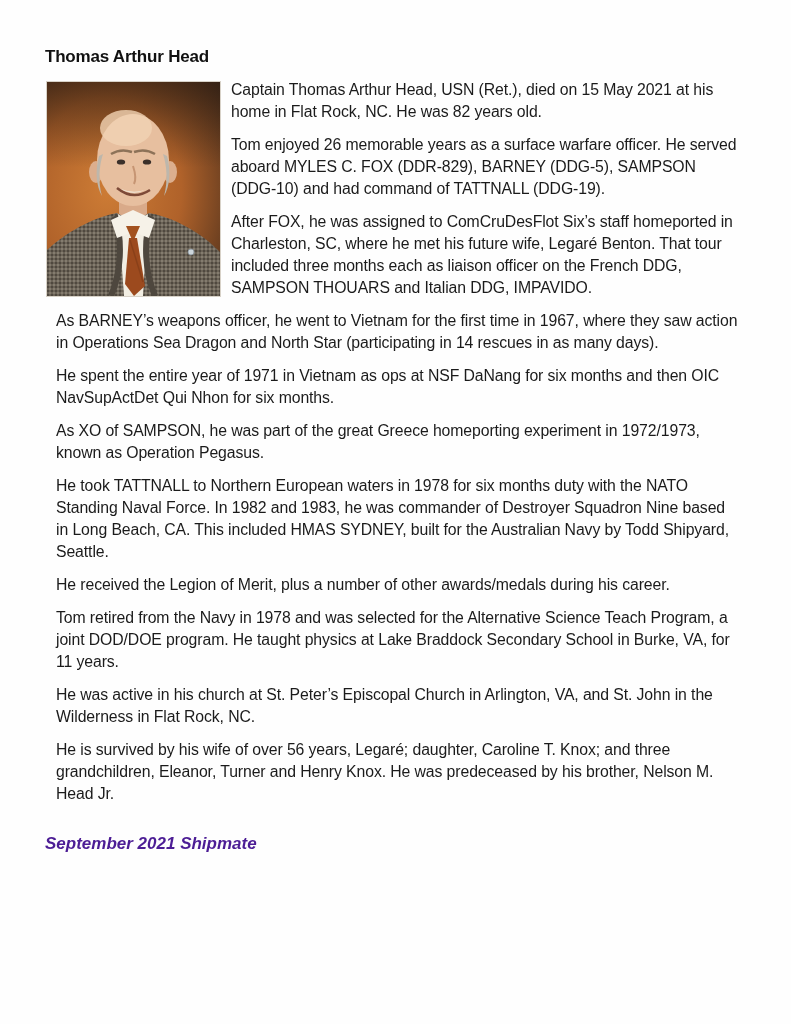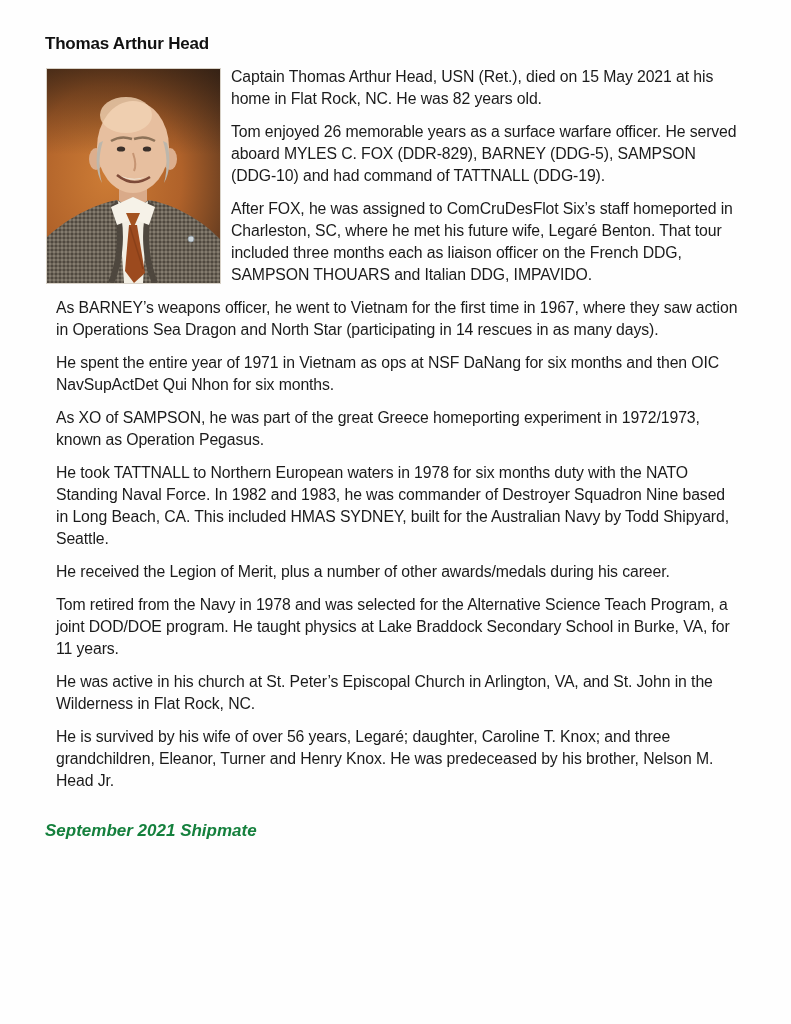--- a/index.html
+++ b/index.html
@@ -12,21 +12,21 @@
     width: 791px;
     height: 1024px;
     background: #fefefe;
     font-family: "Liberation Sans", sans-serif;
     color: #1b1b1b;
     overflow: hidden;
   }
   .doc {
     position: absolute;
     left: 45px;
-    top: 34px;
+    top: 47px;
     width: 704px;
   }
   .title {
     font-size: 17px;
     line-height: 20px;
     font-weight: 700;
     color: #111111;
     margin: 0 0 12px 0;
     letter-spacing: -0.2px;
   }
@@ -46,21 +46,21 @@
     line-height: 22px;
     letter-spacing: -0.1px;
   }
   .footer {
     clear: both;
     margin-top: 28px;
     font-size: 17px;
     line-height: 22px;
     font-weight: 700;
     font-style: italic;
-    color: #15803d;
+    color: #4c1d95;
   }
 </style>
 </head>
 <body>
 
 <div class="page">
   <div class="doc">
 
     <h1 class="title">Thomas Arthur Head</h1>
 

